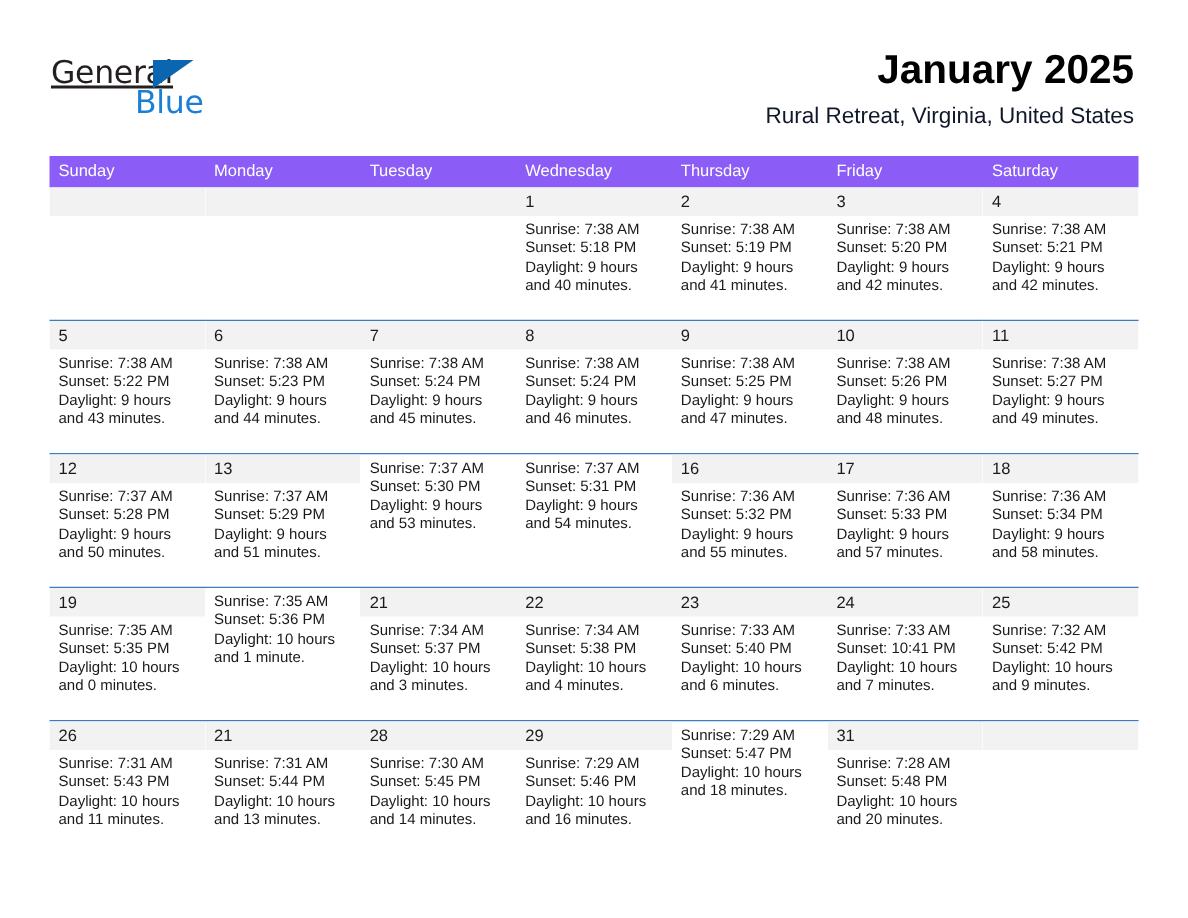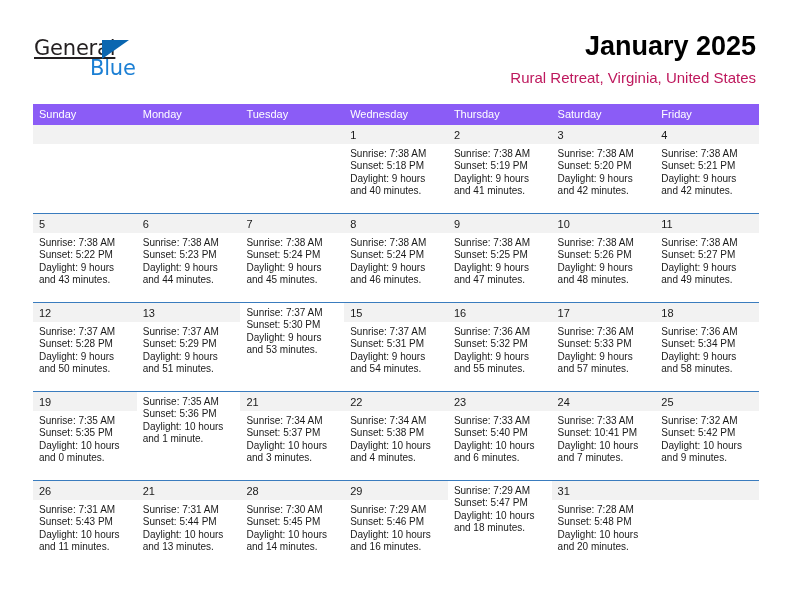--- a/index.html
+++ b/index.html
@@ -73,21 +73,21 @@
   .cal-title {
     font-size: 27px;
     line-height: 32px;
     color: #000000;
     font-weight: bold;
     margin: 0;
   }
   .cal-subtitle {
     font-size: 15px;
     line-height: 20px;
-    color: #be185d;
+    color: #0f172a;
     margin: 6px 0 0 0;
     white-space: nowrap;
   }
 
   
   .calendar {
     position: absolute;
     left: 33px;
     top: 104px;
     width: 726px;
@@ -162,22 +162,22 @@
     </div>
   </div>
 
   <div class="calendar">
     <div class="dow-row">
       <div class="dow">Sunday</div>
       <div class="dow">Monday</div>
       <div class="dow">Tuesday</div>
       <div class="dow">Wednesday</div>
       <div class="dow">Thursday</div>
+      <div class="dow">Friday</div>
       <div class="dow">Saturday</div>
-      <div class="dow">Friday</div>
     </div>
     <div id="weeks-host">
         <div class="week first">
           <div class="day empty">
             <div class="day-numbar"></div>
           </div>
           <div class="day empty">
             <div class="day-numbar"></div>
           </div>
           <div class="day empty">
@@ -306,21 +306,20 @@
           </div>
           <div class="day">
             <div class="day-lines">
               <div class="dl">Sunrise: 7:37 AM</div>
               <div class="dl">Sunset: 5:30 PM</div>
               <div class="dl">Daylight: 9 hours</div>
               <div class="dl">and 53 minutes.</div>
             </div>
           </div>
           <div class="day">
-            <div class="day-numbar"><span class="day-num">15</span></div>
             <div class="day-lines">
               <div class="dl">Sunrise: 7:37 AM</div>
               <div class="dl">Sunset: 5:31 PM</div>
               <div class="dl">Daylight: 9 hours</div>
               <div class="dl">and 54 minutes.</div>
             </div>
           </div>
           <div class="day">
             <div class="day-numbar"><span class="day-num">16</span></div>
             <div class="day-lines">

